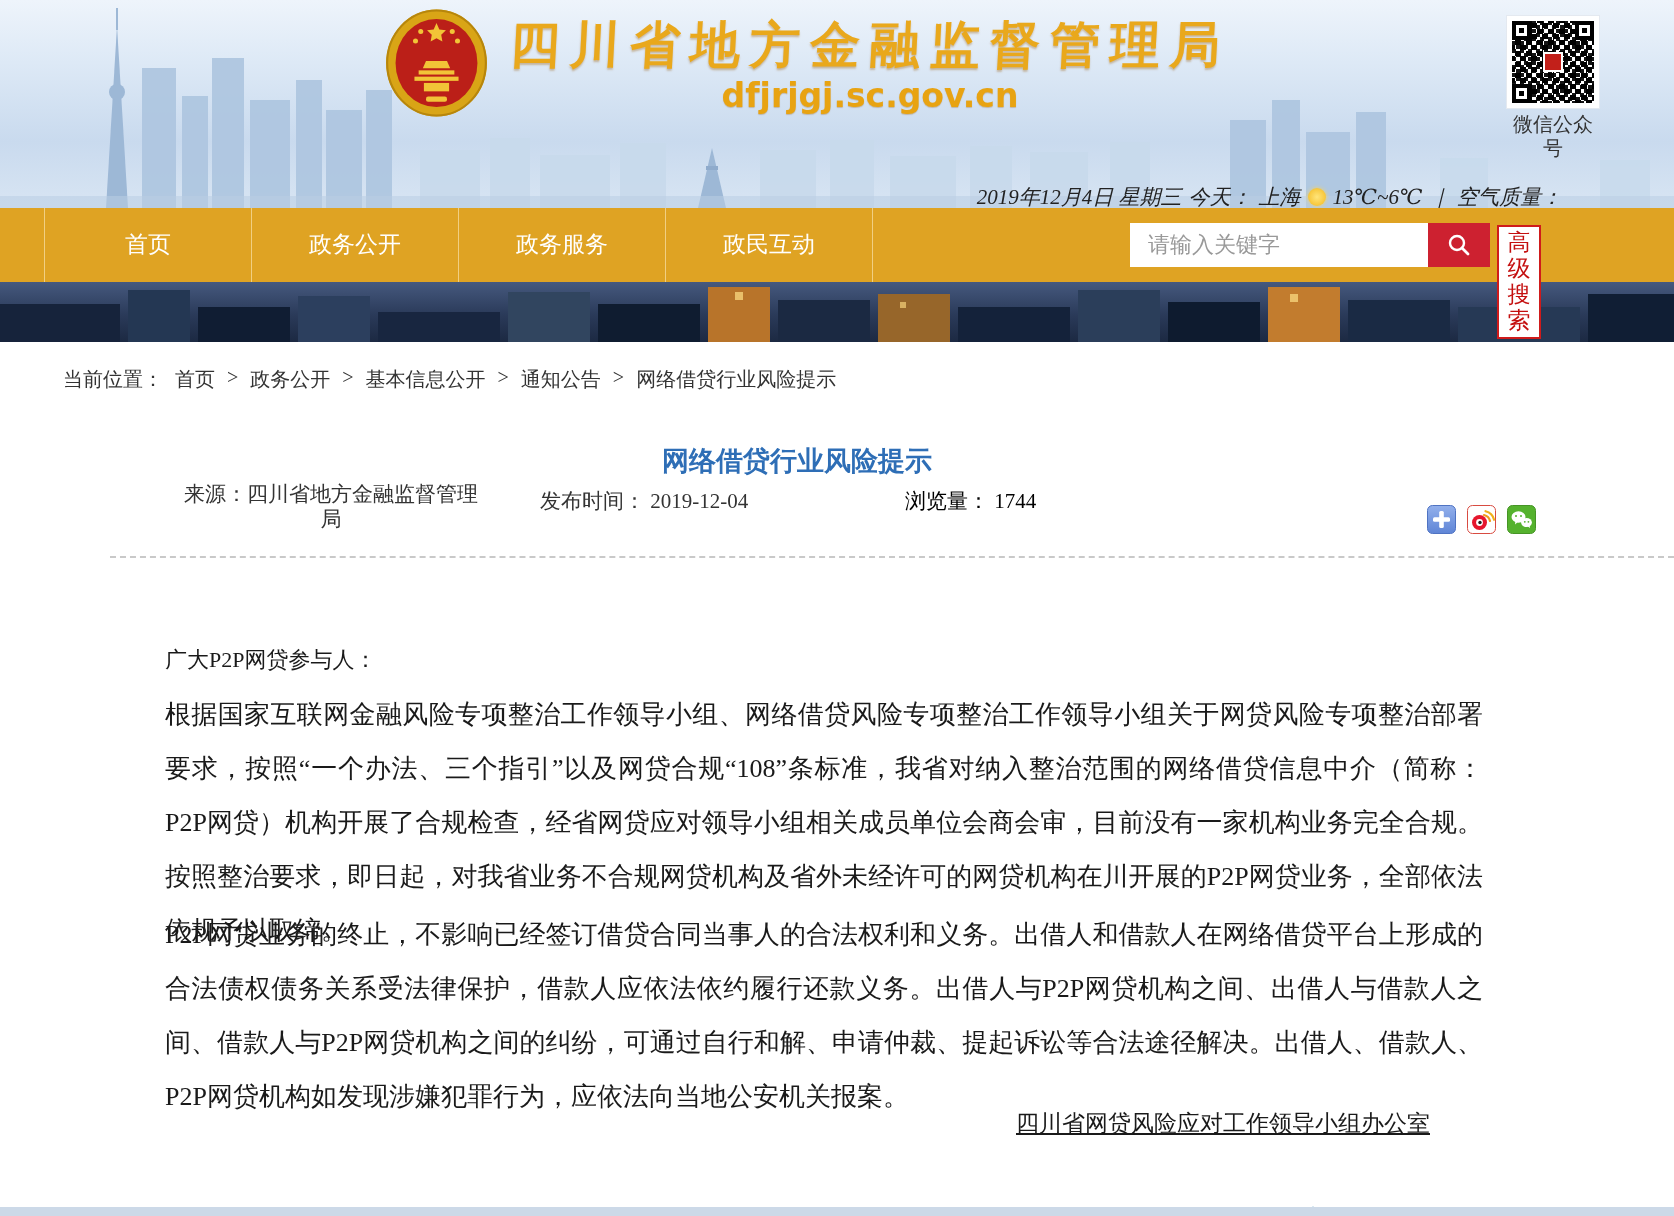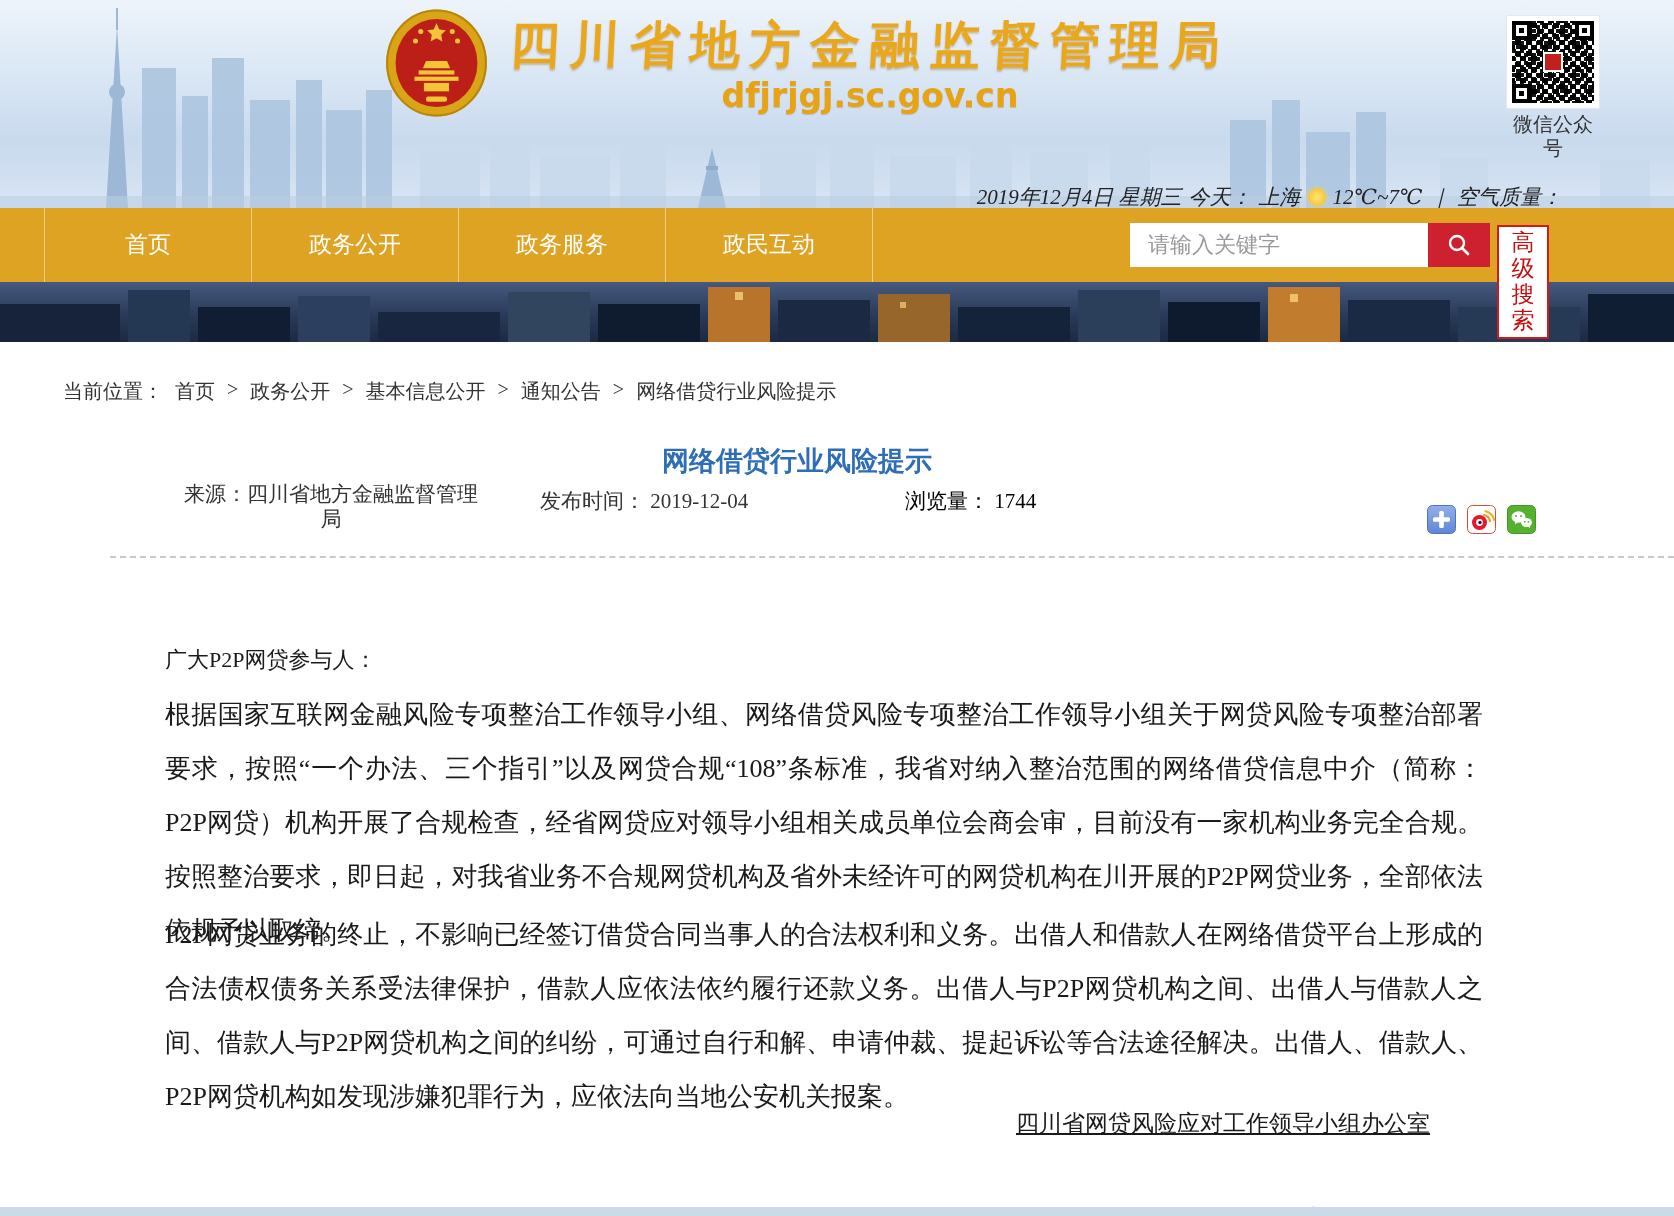--- a/index.html
+++ b/index.html
@@ -41,31 +41,31 @@
   .nav-items { position:absolute; left:44px; top:0; height:74px; display:flex; }
   .nav-item { width:207px; height:74px; line-height:74px; text-align:center; color:#fff;
     font-size:23px; border-left:1px solid rgba(255,244,210,.55); cursor:pointer; }
   .nav-end-divider { width:0; height:74px; border-left:1px solid rgba(255,244,210,.55); }
   .search-box { position:absolute; left:1130px; top:15px; display:flex; height:52px; }
   .search-box input { width:298px; height:44px; border:none; outline:none; padding:0 18px;
     font-size:22px; color:#444; font-family:"Liberation Serif","DejaVu Serif",serif; background:#fff; }
   .search-box input::placeholder { color:#999; }
   .search-btn { width:62px; height:44px; background:#cd2130; border:none; display:flex;
     align-items:center; justify-content:center; cursor:pointer; }
-  .adv-search { position:absolute; left:1497px; top:225px; width:52px; background:#fff;
+  .adv-search { position:absolute; left:1497px; top:225px; width:44px; background:#fff;
     border:2px solid #cf1b1b; color:#c40f0f; font-size:23px; line-height:26px; text-align:center;
     padding:3px 8px; z-index:5; letter-spacing:0; word-break:break-all; cursor:pointer; }
   .adv-search span { display:inline-block; width:24px; }
 
   
   .strip { position:absolute; left:0; top:282px; width:1674px; height:60px;
     background:linear-gradient(180deg,#46597e 0%,#2a3a59 55%,#1c2942 100%); }
 
   
-  .breadcrumb { position:absolute; left:63px; top:378px; font-size:20px; color:#333;
+  .breadcrumb { position:absolute; left:63px; top:366px; font-size:20px; color:#333;
     display:flex; gap:12px; white-space:nowrap; }
   .breadcrumb a { color:#333; text-decoration:none; cursor:pointer; }
   .article-title { position:absolute; left:63px; top:443px; width:1468px; text-align:center;
     font-size:27px; font-weight:700; color:#2e6eb6; }
   .meta-source { position:absolute; left:175px; top:482px; width:312px; text-align:center;
     font-size:21px; color:#333; line-height:25px; }
   .meta-publish { position:absolute; left:540px; top:487px; font-size:21px; color:#333; }
   .meta-views { position:absolute; left:905px; top:487px; font-size:21px; color:#000000; }
   .share-icons { position:absolute; left:1427px; top:505px; display:flex; gap:11px; }
   .share-icons .ic { width:29px; height:29px; cursor:pointer; }
@@ -151,21 +151,21 @@
         <div class="qr-seal"></div>
       </div>
     </div>
     <div class="qr-label">微信公众号</div>
 
     <div class="info-bar">
       <span>2019年12月4日 星期三</span>
       <span>今天：</span>
       <span>上海</span>
       <span class="sun-icon"></span>
-      <span>12℃~7℃</span>
+      <span>13℃~6℃</span>
       <span>｜</span>
       <span>空气质量：</span>
     </div>
   </div>
 
   <div class="navbar">
     <div class="nav-items">
       <div class="nav-item">首页</div>
       <div class="nav-item">政务公开</div>
       <div class="nav-item">政务服务</div>

